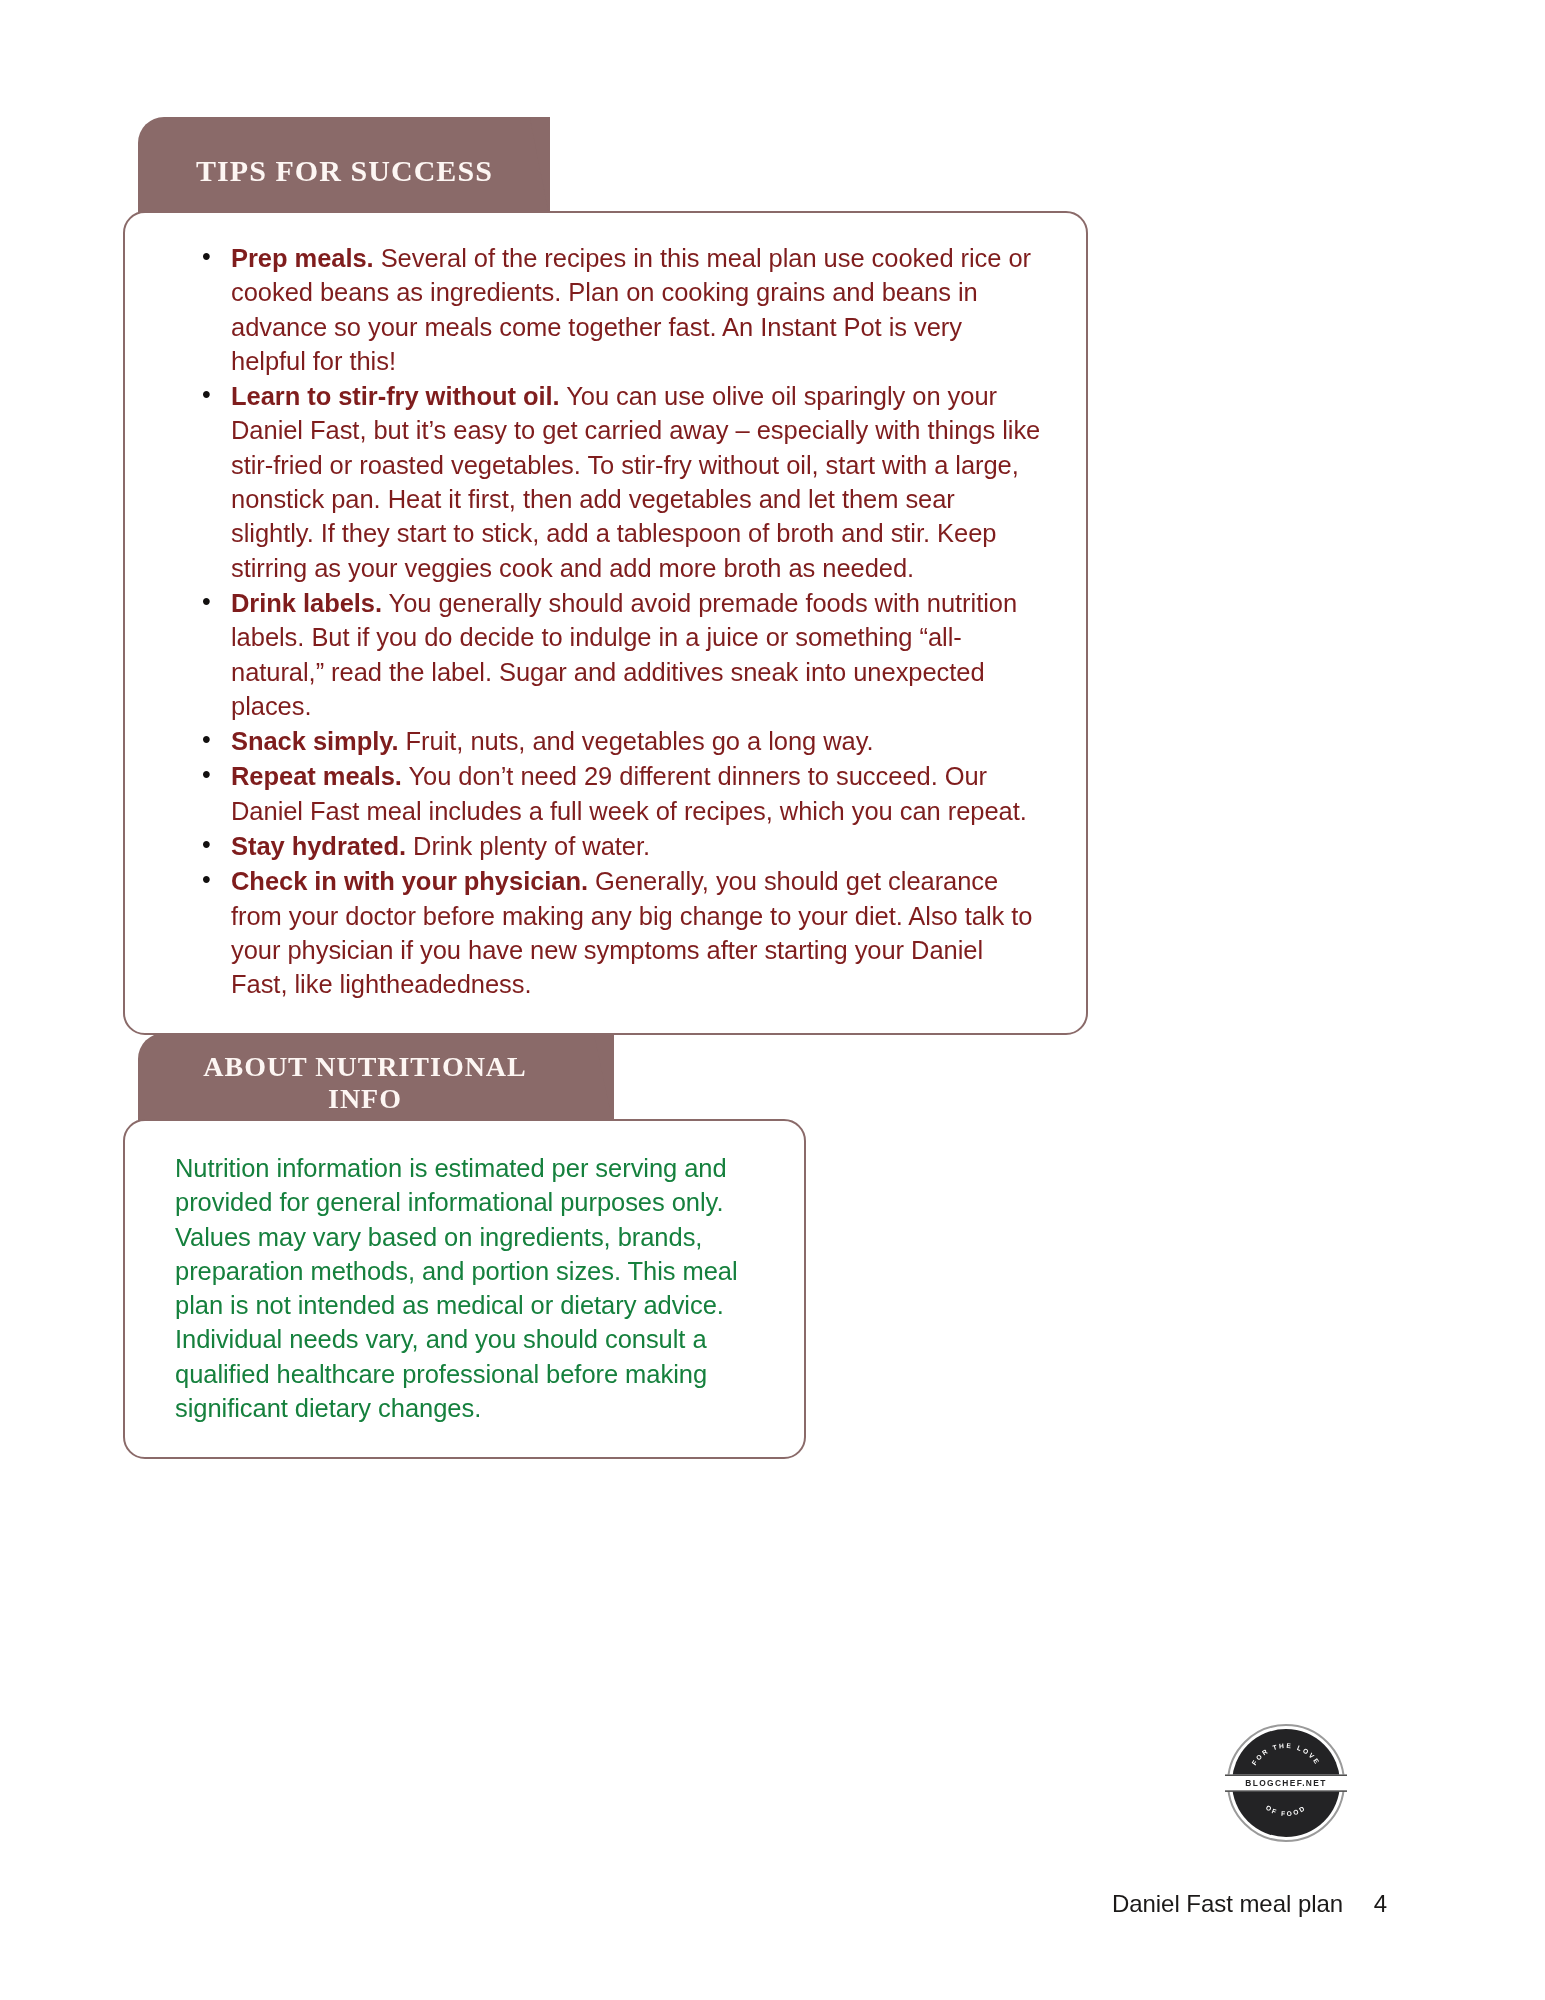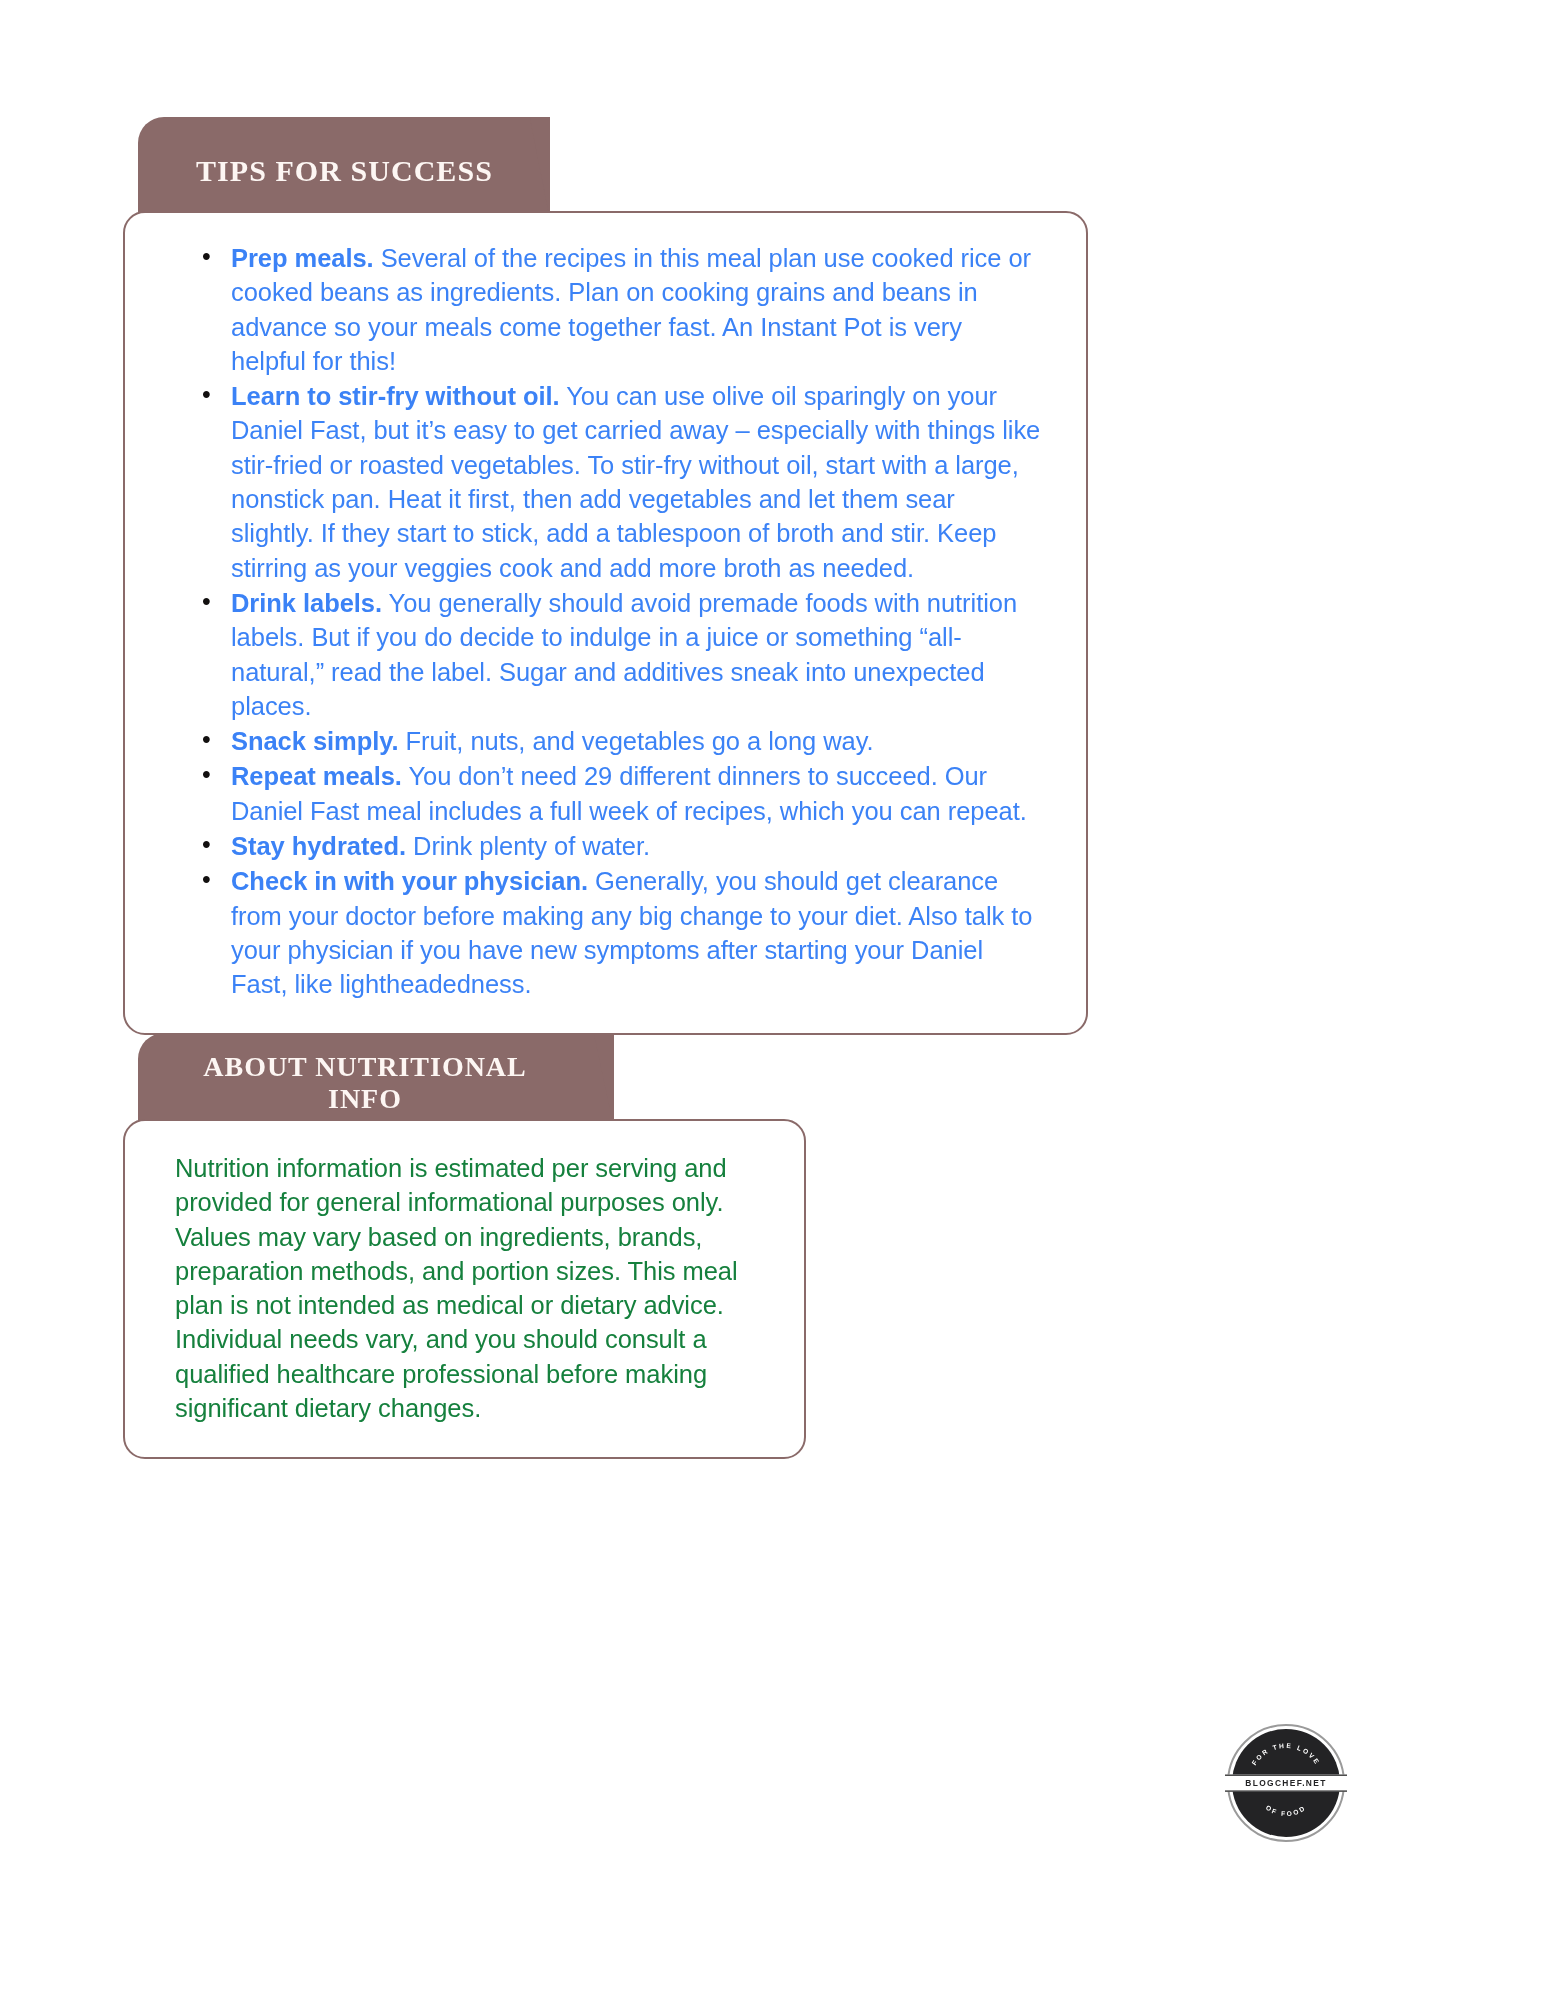--- a/index.html
+++ b/index.html
@@ -90,21 +90,21 @@
 
   ul.tips-list {
     margin: 0;
     padding: 0 0 0 62px;
     list-style: none;
   }
   ul.tips-list li {
     position: relative;
     font-size: 25.5px;
     line-height: 1.345;
-    color: #3b82f6;
+    color: #7f1d1d;
     margin: 0 0 1px 0;
     padding-left: 0;
     letter-spacing: -0.002em;
   }
   ul.tips-list li::before {
     content: "\2022";
     position: absolute;
     left: -29px;
     top: -1px;
     font-size: 25px;
@@ -210,14 +210,18 @@
       <text font-family="'Liberation Sans', sans-serif" font-size="8.4" font-weight="bold" fill="#232325" letter-spacing="1.35" text-anchor="middle" x="61" y="64.3">BLOGCHEF.NET</text>
       <text font-family="'Liberation Sans', sans-serif" font-size="6.6" font-weight="bold" fill="#ffffff" letter-spacing="2.1">
         <textPath href="#arcTop" startOffset="50%" text-anchor="middle">FOR THE LOVE</textPath>
       </text>
       <text font-family="'Liberation Sans', sans-serif" font-size="6.6" font-weight="bold" fill="#ffffff" letter-spacing="2.1">
         <textPath href="#arcBottom" startOffset="50%" text-anchor="middle">OF FOOD</textPath>
       </text>
     </svg>
   </div>
 
+  <div class="footer">
+    <span>Daniel Fast meal plan</span>
+    <span class="page-num">4</span>
+  </div>
 
 </div>
 
 </body></html>

